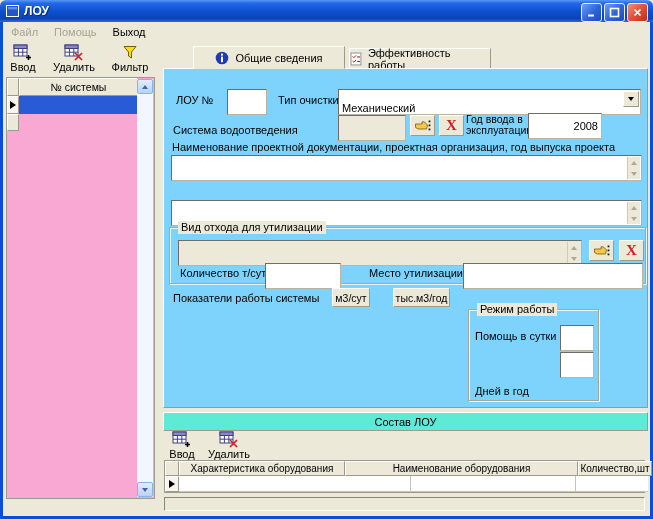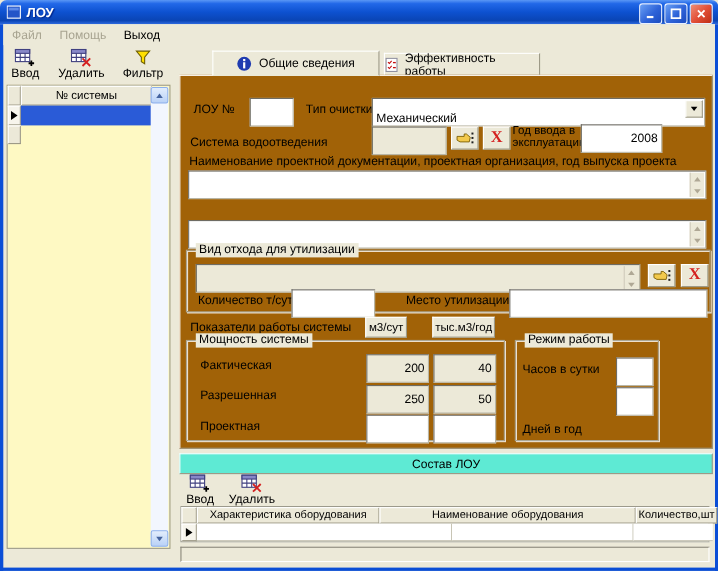--- a/index.html
+++ b/index.html
@@ -30,21 +30,21 @@
   
   .tbtn{display:flex;flex-direction:column;align-items:center;justify-content:flex-end;gap:1px;}
   .tbtn .lbl{line-height:11px;}
   
   .gb{border:1px solid #ABA795;box-shadow:inset 1px 1px 0 rgba(255,255,255,.8),1px 1px 0 rgba(255,255,255,.8);}
   .legend{position:absolute;top:-7px;left:8px;background:#ECE9D8;padding:0 3px;line-height:13px;}
   
   .tab{border:1px solid;border-color:#FFFFFF #9D9A87 #9D9A87 #FFFFFF;background:#ECE9D8;
        display:flex;align-items:center;justify-content:center;gap:6px;}
   .tab.active{border-bottom-color:#ECE9D8;z-index:3;}
-  .panel{border:1px solid;border-color:#FFFFFF #9D9A87 #9D9A87 #FFFFFF;background:#a16207;}
+  .panel{border:1px solid;border-color:#FFFFFF #9D9A87 #9D9A87 #FFFFFF;background:#7dd3fc;}
   
   .grid-hdr{border:1px solid;border-color:#FFFFFF #9D9A87 #9D9A87 #FFFFFF;background:#ECE9D8;
             display:flex;align-items:center;justify-content:center;font-size:10.5px;overflow:hidden;white-space:nowrap;}
   .marker{width:0;height:0;border-left:6px solid #000;border-top:4px solid transparent;border-bottom:4px solid transparent;}
   
   .sb-btn{background:linear-gradient(180deg,#E2EDFC,#BAD2F7);border:1px solid #8CB0EC;border-radius:2px;
           display:flex;align-items:center;justify-content:center;}
   .tri-up{width:0;height:0;border-left:3px solid transparent;border-right:3px solid transparent;border-bottom:4px solid #44639E;}
   .tri-dn{width:0;height:0;border-left:3px solid transparent;border-right:3px solid transparent;border-top:4px solid #44639E;}
   .tri-combo{width:0;height:0;border-left:3px solid transparent;border-right:3px solid transparent;border-top:4px solid #000;}
@@ -121,21 +121,21 @@
     <span class="lbl">Удалить</span>
   </div>
   <div class="tbtn" style="width:44px;">
     <svg width="16" height="17" viewBox="0 0 16 17">
       <path d="M2 2.5 L14 2.5 L9.5 8 L9.5 14 L6.5 12 L6.5 8 Z" fill="#FFE000" stroke="#706000"></path>
     </svg>
     <span class="lbl">Фильтр</span>
   </div>
 </div>
 
-<div class="abs" style="left:6px;top:77px;width:149px;height:422px;border:1px solid #9C9A8C;background:#fef9c3;">
+<div class="abs" style="left:6px;top:77px;width:149px;height:422px;border:1px solid #9C9A8C;background:#f9a8d4;">
 
   <div class="abs grid-hdr" style="left:0;top:0;width:12px;height:18px;"></div>
   <div class="abs grid-hdr" style="left:12px;top:0;width:119px;height:18px;">
     <span>№ системы</span>
   </div>
 
   <div class="abs grid-hdr" style="left:0;top:18px;width:12px;height:18px;background:#F7F5EC;">
     <span class="marker"></span>
   </div>
   <div class="abs" style="left:12px;top:18px;width:119px;height:18px;background:#2A5BD7;"></div>
@@ -244,36 +244,24 @@
   </div>
 
   <span class="abs" style="left:9px;top:223px;">Показатели работы системы</span>
   <div class="abs grid-hdr" style="left:168px;top:219px;width:38px;height:19px;">
     <span>м3/сут</span>
   </div>
   <div class="abs grid-hdr" style="left:229px;top:219px;width:57px;height:19px;">
     <span>тыс.м3/год</span>
   </div>
 
-  <div class="abs gb" style="left:5px;top:240px;width:290px;height:92px;">
-    <span class="legend">Мощность системы</span>
-    <span class="abs" style="left:12px;top:16px;">Фактическая</span>
-    <input class="abs txt gray num" style="left: 163px; top: 12px; width: 57px; height: 17px;" value="200">
-    <input class="abs txt gray num" style="left: 224px; top: 12px; width: 57px; height: 17px;" value="40">
-    <span class="abs" style="left:12px;top:44px;">Разрешенная</span>
-    <input class="abs txt gray num" style="left: 163px; top: 40px; width: 57px; height: 17px;" value="250">
-    <input class="abs txt gray num" style="left: 224px; top: 40px; width: 57px; height: 17px;" value="50">
-    <span class="abs" style="left:12px;top:72px;">Проектная</span>
-    <input class="abs txt num" style="left: 163px; top: 67px; width: 57px; height: 17px;" value="">
-    <input class="abs txt num" style="left: 224px; top: 67px; width: 57px; height: 17px;" value="">
-  </div>
 
   <div class="abs gb" style="left:304px;top:240px;width:131px;height:92px;">
     <span class="legend">Режим работы</span>
-    <span class="abs" style="left:6px;top:20px;">Часов в сутки</span>
+    <span class="abs" style="left:6px;top:20px;">Помощь в сутки</span>
     <input class="abs txt" style="left: 91px; top: 15px; width: 34px; height: 18px;" value="">
     <span class="abs" style="left:6px;top:47px;margin-top:28px;">Дней в год</span>
     <input class="abs txt" style="left: 91px; top: 42px; width: 34px; height: 18px;" value="">
   </div>
 </div>
 
 <div class="abs raised" style="left:163px;top:412px;width:485px;height:19px;display:flex;align-items:center;justify-content:center;">
   <span>Состав ЛОУ</span>
 </div>
 

